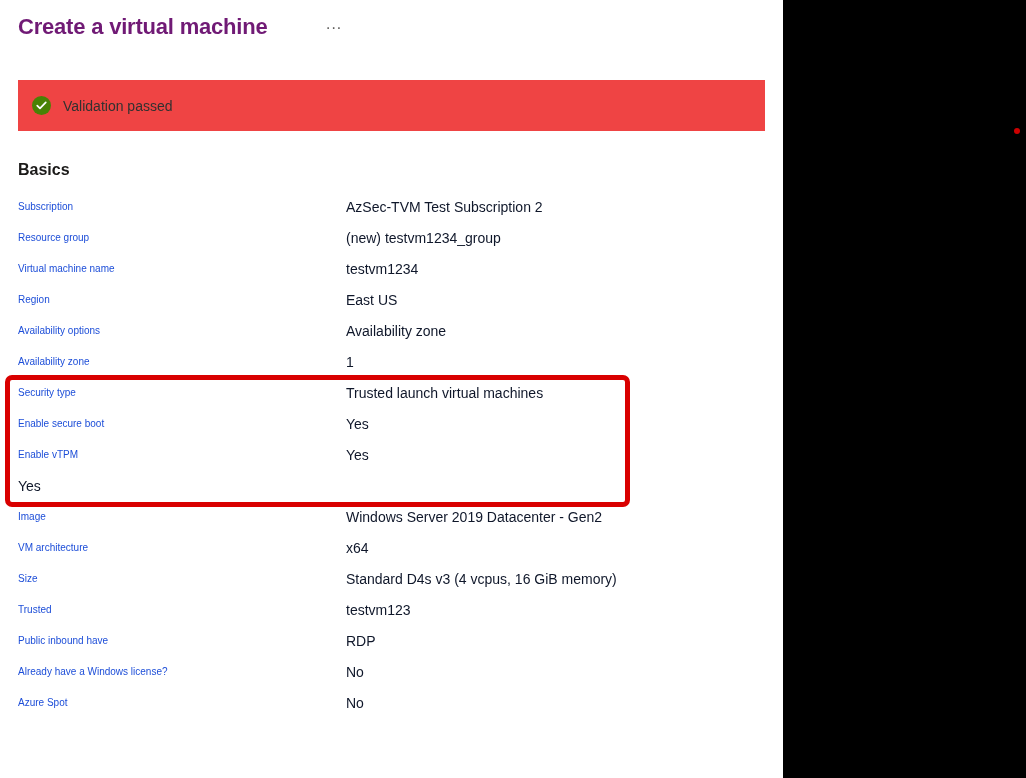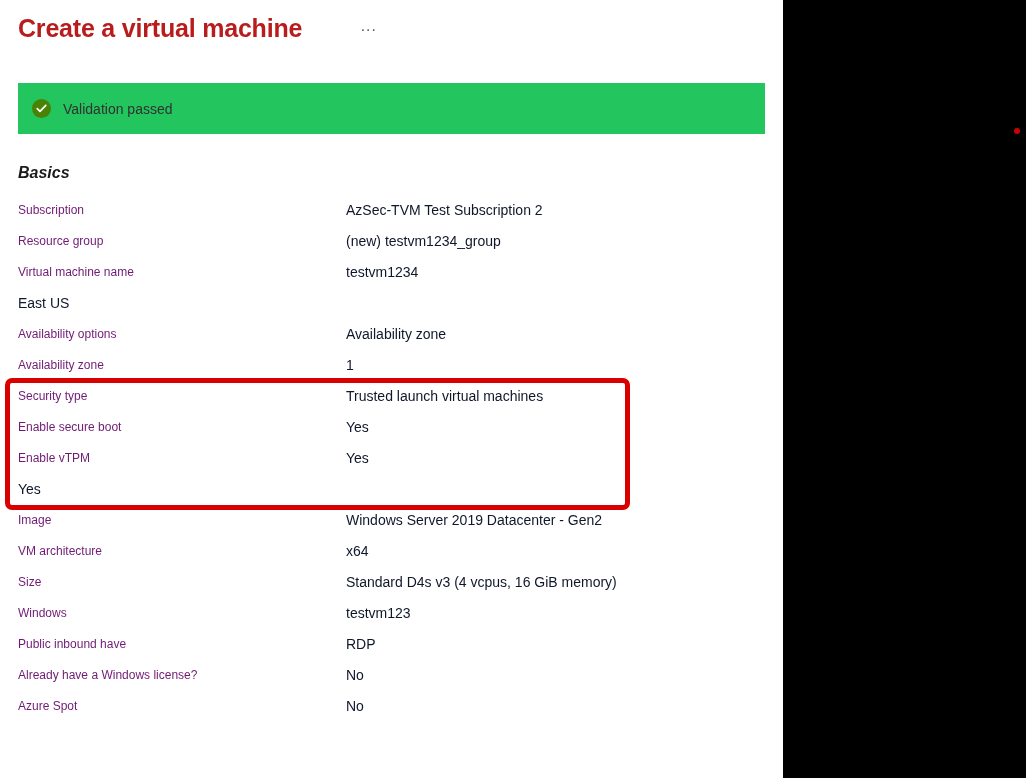--- a/index.html
+++ b/index.html
@@ -37,36 +37,36 @@
       height: 6px;
       background: #cc0000;
       border-radius: 50%;
     }
     .page-title-row {
       display: flex;
       align-items: center;
       padding: 14px 18px 10px 18px;
     }
     .page-title {
-      font-size: 25px;
+      font-size: 22px;
       font-weight: 600;
-      color: #b91c1c;
+      color: #701a75;
       letter-spacing: -0.2px;
     }
     .more-button {
       margin-left: 58px;
       color: #605e5c;
       font-size: 16px;
       cursor: pointer;
       user-select: none;
       margin-top: 2px;
     }
     .validation-banner {
       margin: 30px 18px 0 18px;
-      background: #22c55e;
+      background: #ef4444;
       display: flex;
       align-items: center;
       padding: 16px 14px;
     }
     .check-icon {
       width: 19px;
       height: 19px;
       margin-right: 12px;
       flex-shrink: 0;
     }
@@ -75,36 +75,35 @@
     }
     .validation-text {
       font-size: 14px;
       color: #323130;
     }
     .section-title {
       font-size: 16px;
       font-weight: 600;
       color: #1b1a19;
       padding: 30px 18px 4px 18px;
-      font-style: italic;
     }
     .details-table {
       padding: 8px 18px 0 18px;
       position: relative;
     }
     .detail-row {
       display: flex;
       align-items: center;
       padding: 6px 0;
       min-height: 31px;
     }
     .detail-label {
       width: 328px;
-      font-size: 12px;
-      color: #701a75;
+      font-size: 10px;
+      color: #1d4ed8;
       flex-shrink: 0;
     }
     .detail-value {
       font-size: 14px;
       color: #0f172a;
     }
     .highlight-box {
       position: absolute;
       left: 5px;
       top: 192px;
@@ -143,20 +142,21 @@
     </div>
     <div class="detail-row">
       <div class="detail-label">Resource group</div>
       <div class="detail-value">(new) testvm1234_group</div>
     </div>
     <div class="detail-row">
       <div class="detail-label">Virtual machine name</div>
       <div class="detail-value">testvm1234</div>
     </div>
     <div class="detail-row">
+      <div class="detail-label">Region</div>
       <div class="detail-value">East US</div>
     </div>
     <div class="detail-row">
       <div class="detail-label">Availability options</div>
       <div class="detail-value">Availability zone</div>
     </div>
     <div class="detail-row">
       <div class="detail-label">Availability zone</div>
       <div class="detail-value">1</div>
     </div>
@@ -181,21 +181,21 @@
     </div>
     <div class="detail-row">
       <div class="detail-label">VM architecture</div>
       <div class="detail-value">x64</div>
     </div>
     <div class="detail-row">
       <div class="detail-label">Size</div>
       <div class="detail-value">Standard D4s v3 (4 vcpus, 16 GiB memory)</div>
     </div>
     <div class="detail-row">
-      <div class="detail-label">Windows</div>
+      <div class="detail-label">Trusted</div>
       <div class="detail-value">testvm123</div>
     </div>
     <div class="detail-row">
       <div class="detail-label">Public inbound have</div>
       <div class="detail-value">RDP</div>
     </div>
     <div class="detail-row">
       <div class="detail-label">Already have a Windows license?</div>
       <div class="detail-value">No</div>
     </div>

